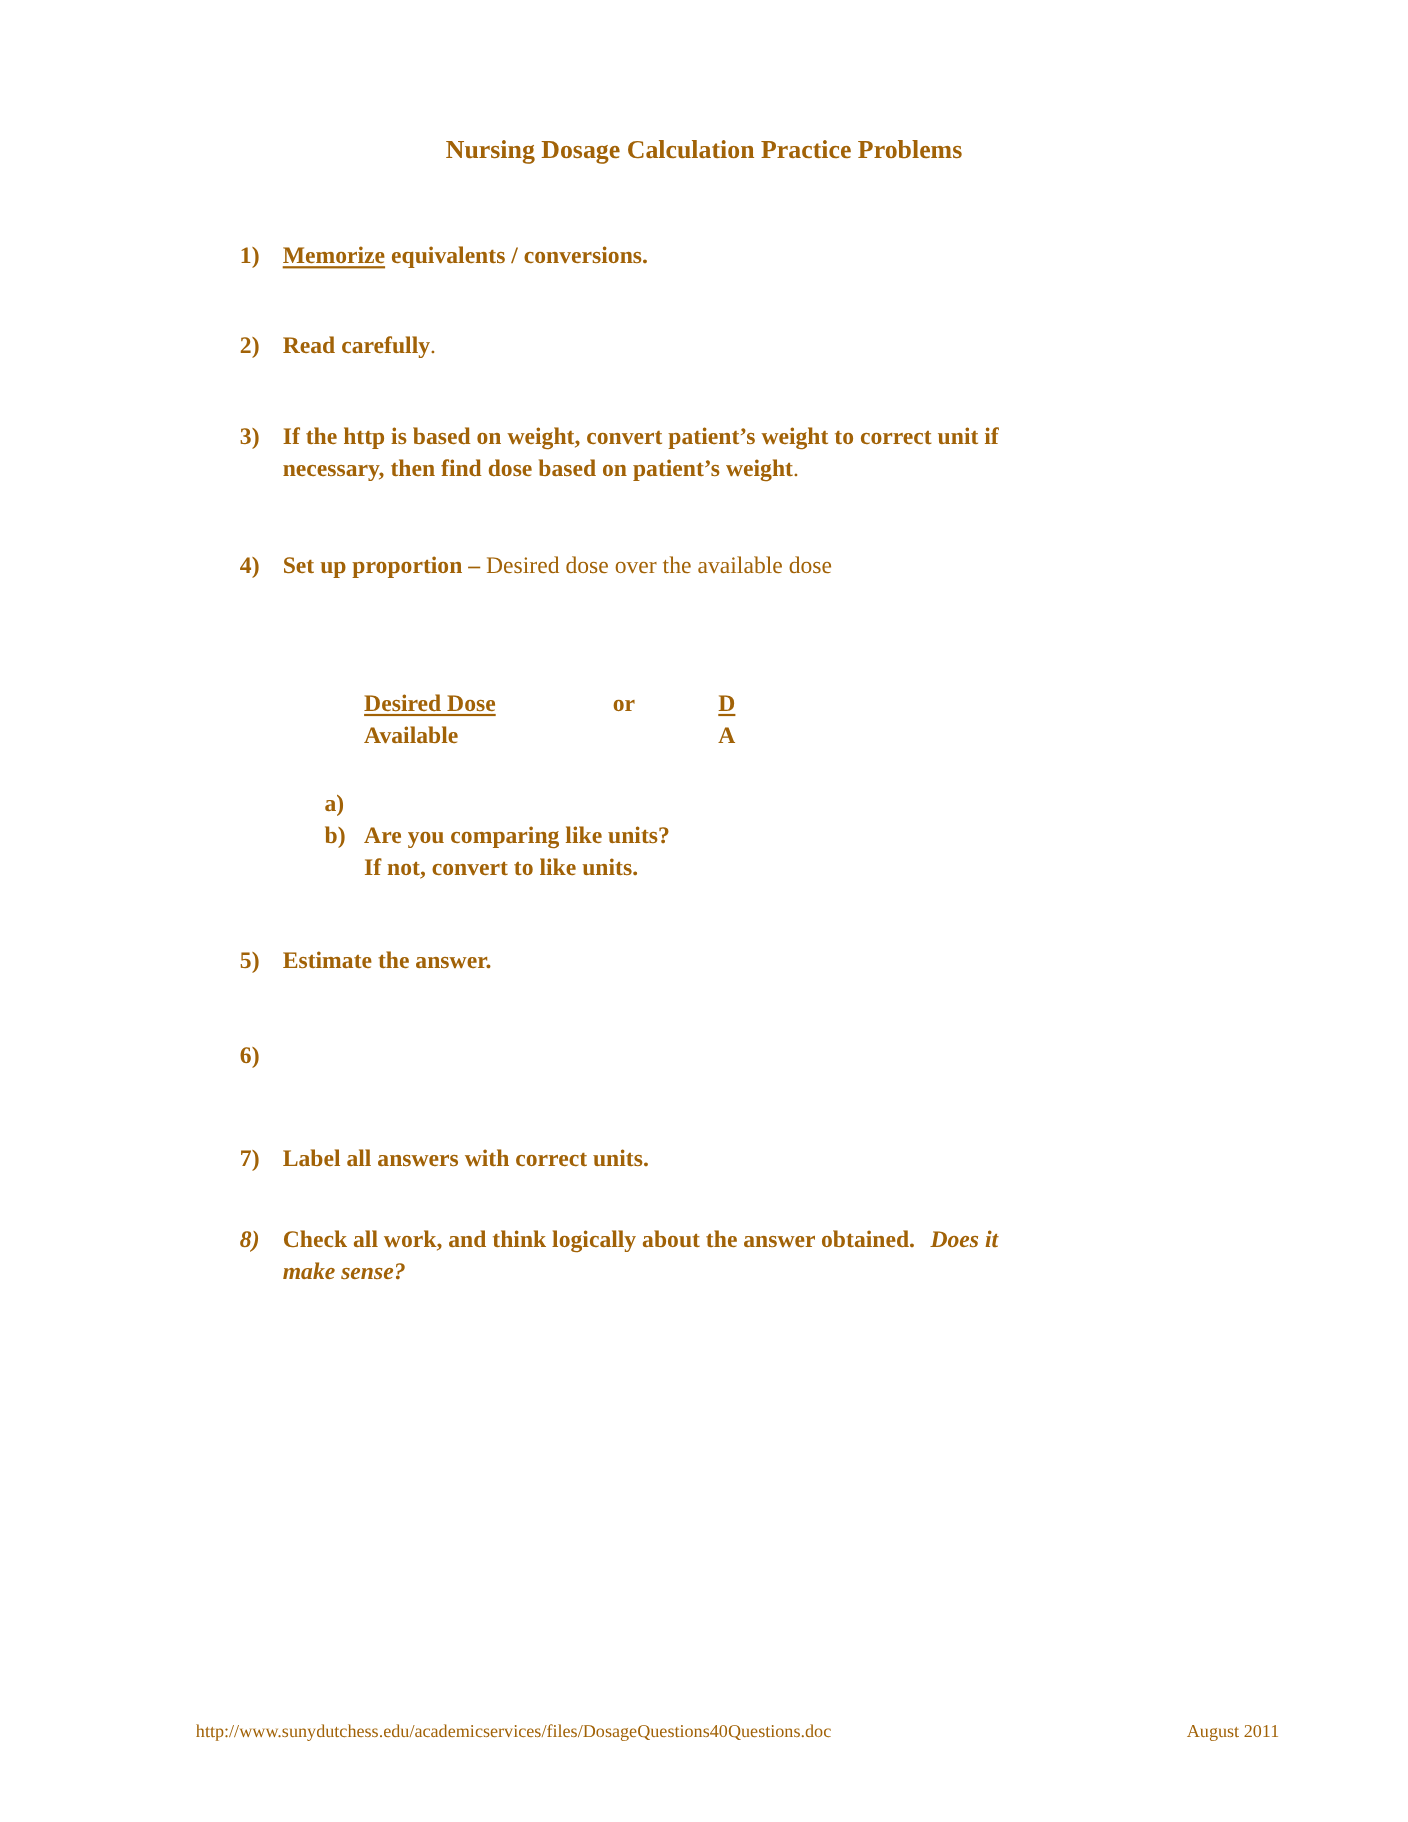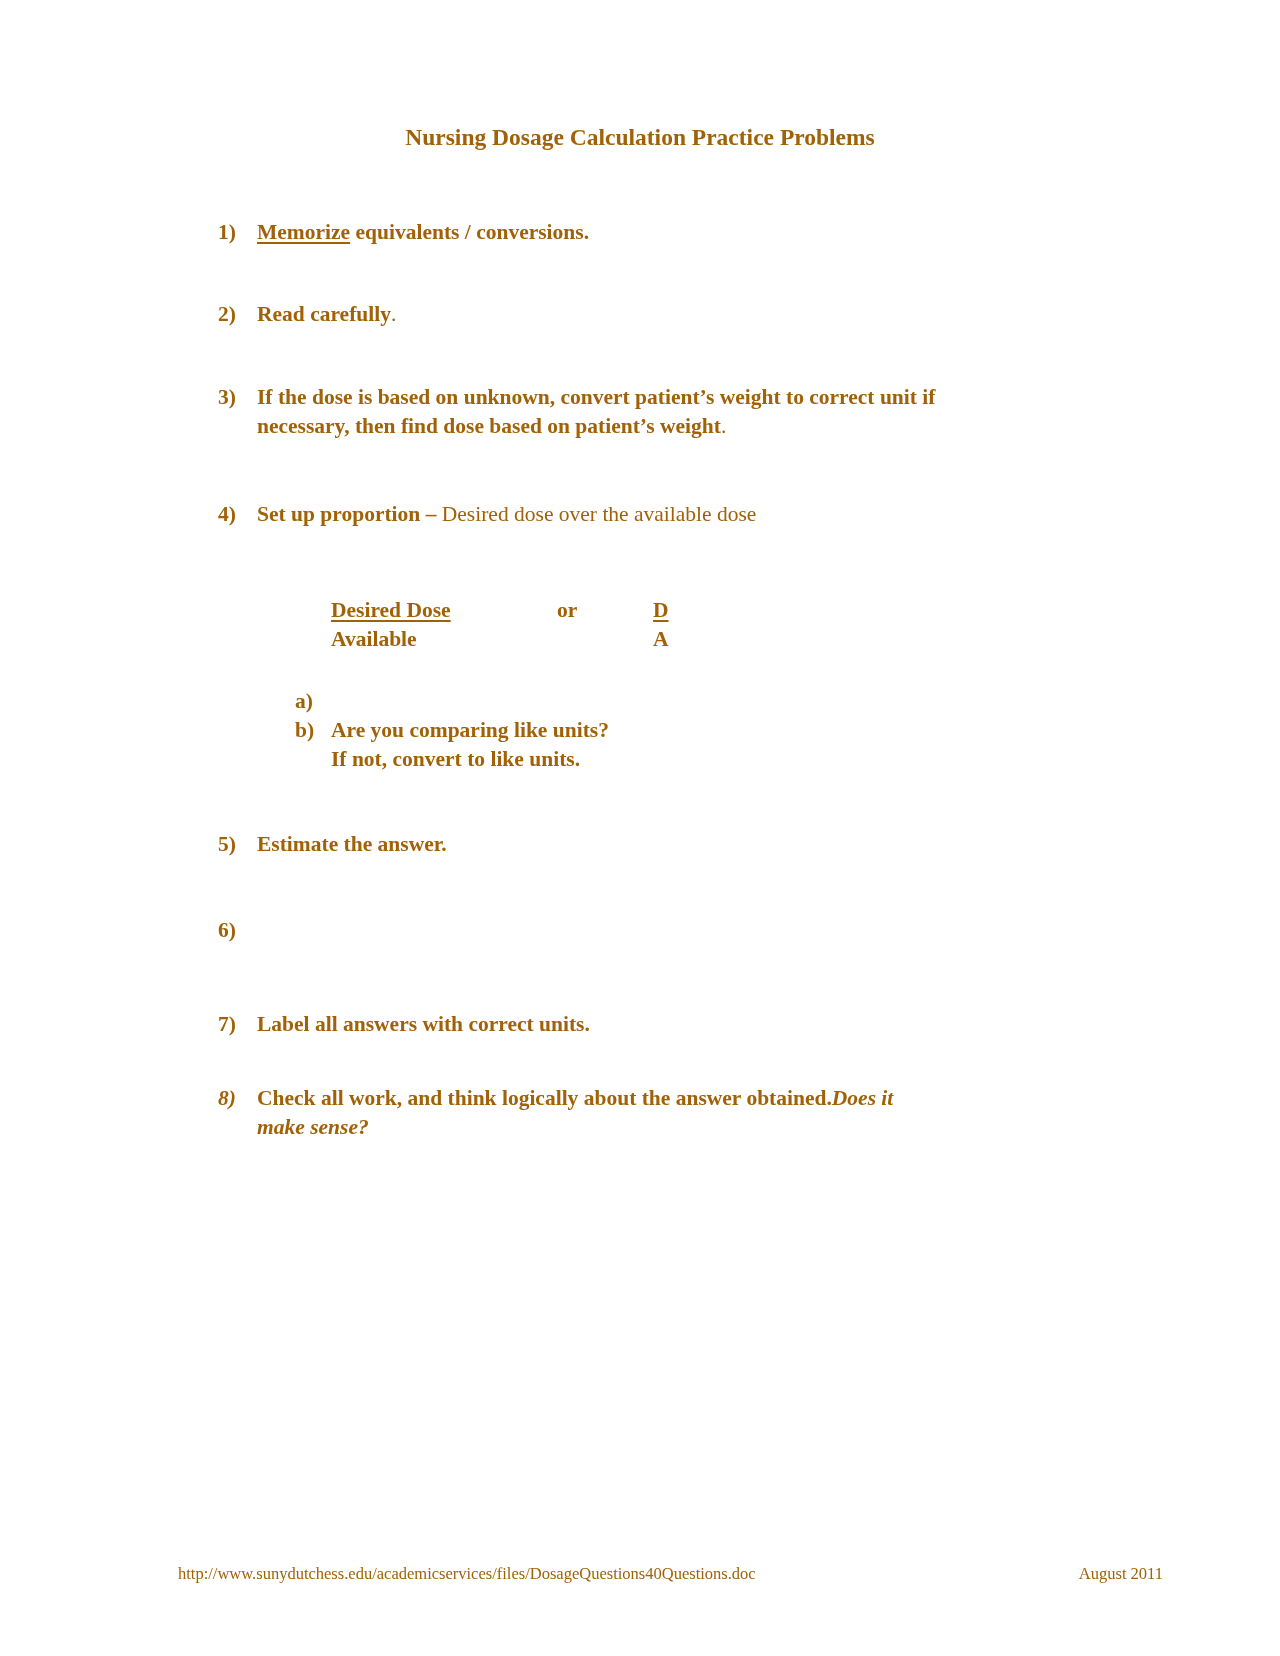--- a/index.html
+++ b/index.html
@@ -40,33 +40,33 @@
   }
   .hint .num { flex: none; width: 39px; }
   .line { min-height: 29px; }
   .n { font-weight: normal; }
   .i { font-style: italic; }
   .u {
     text-decoration: underline;
     text-decoration-thickness: 2px;
     text-underline-offset: 3px;
   }
-  .gap-left { }
+  .gap-left { margin-left: 14px; }
 
   .m-i1 { margin-top: 66px; }
   .m-i2 { margin-top: 53px; }
   .m-i3 { margin-top: 54px; }
   .m-i4 { margin-top: 59px; }
   .m-i5 { margin-top: 56px; }
   .m-i6 { margin-top: 57px; }
   .m-i7 { margin-top: 65px; }
   .m-i8 { margin-top: 45px; }
 
   .prop {
-    margin: 67px 0 0 331px;
+    margin: 96px 0 0 331px;
     display: grid;
     grid-template-columns: 226px 96px auto;
     justify-content: start;
     font-size: 21.5px;
     line-height: 29px;
     font-weight: bold;
   }
   .prop span { justify-self: start; }
 
   .sub {
@@ -108,21 +108,21 @@
   <div class="hint m-i2">
     <span class="num">2)</span>
     <div>
       <div class="line"><span>Read carefully</span><span class="n">.</span></div>
     </div>
   </div>
 
   <div class="hint m-i3">
     <span class="num">3)</span>
     <div>
-      <div class="line"><span>If the dose is based on unknown, convert patient’s weight to correct unit if</span></div>
+      <div class="line"><span>If the http is based on weight, convert patient’s weight to correct unit if</span></div>
       <div class="line"><span>necessary, then find dose based on patient’s weight</span><span class="n">.</span></div>
     </div>
   </div>
 
   <div class="hint m-i4">
     <span class="num">4)</span>
     <div>
       <div class="line"><span>Set up proportion – </span><span class="n">Desired dose over the available dose</span></div>
     </div>
   </div>

